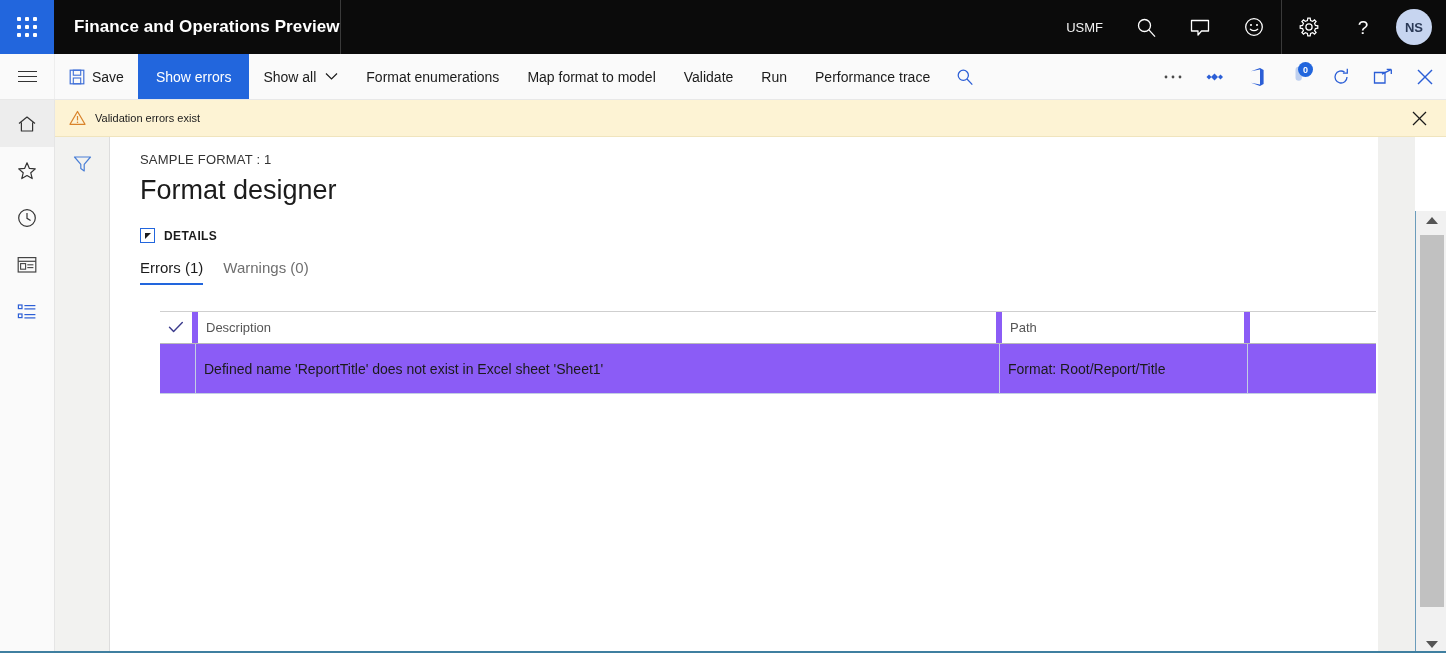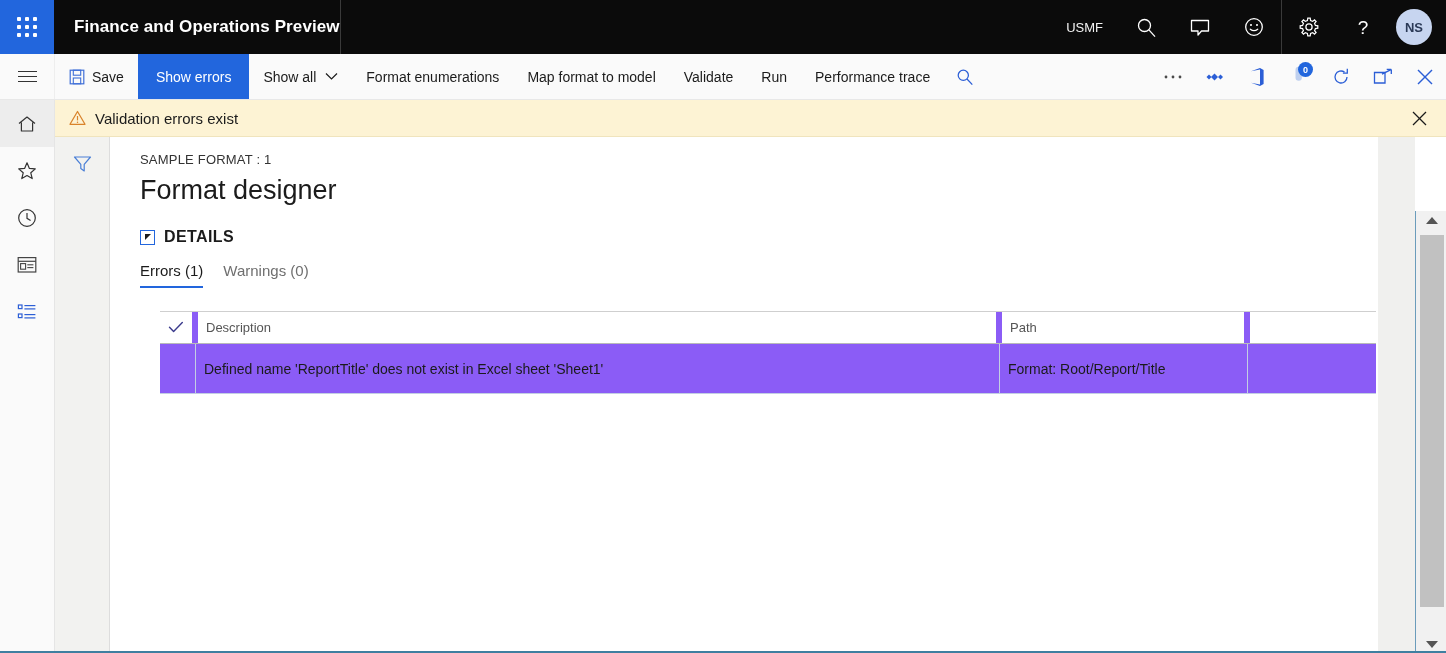--- a/index.html
+++ b/index.html
@@ -89,21 +89,21 @@
     cursor: pointer; color: #333;
   }
   .rail-item.active { background: #ededed; }
 
   
   .msgbar {
     position: absolute; left: 55px; top: 100px; width: 1391px; height: 37px;
     background: #fdf3d4; border-bottom: 1px solid #f0e4bd;
     display: flex; align-items: center; padding: 0 10px 0 14px;
   }
-  .msgbar .txt { font-size: 15px; color: #1b1b1b; margin-left: 9px; }
+  .msgbar .txt { font-size: 11px; color: #1b1b1b; margin-left: 9px; }
   .msgbar .close { margin-left: auto; color: #1b1b1b; cursor: pointer; padding: 0 8px; display:flex; align-items:center;}
 
   
   .filterstrip {
     position: absolute; left: 55px; top: 137px; width: 55px; height: 516px;
     background: #f2f2f0; border-right: 1px solid #dddddd;
     display: flex; flex-direction: column; align-items: center; padding-top: 14px;
   }
   .filterstrip .fbtn { cursor: pointer; width: 30px; height: 26px; display:flex; align-items:center; justify-content:center; }
 
@@ -121,21 +121,21 @@
     width: 15px; height: 15px; border: 1px solid #2266dd; background: #ffffff;
     display: flex; align-items: center; justify-content: center; cursor: pointer;
   }
   .expander .tri {
     width: 0; height: 0;
     border-left: 6px solid #1b1b1b;
     border-bottom: 6px solid transparent;
     border-top: 0 solid transparent;
     transform: none;
   }
-  .section-label { font-size: 16px; font-weight: bold; color: #1b1b1b; letter-spacing: .4px; }
+  .section-label { font-size: 12px; font-weight: bold; color: #1b1b1b; letter-spacing: .4px; }
 
   
   .tabs { display: flex; align-items: flex-end; gap: 20px; margin: 16px 0 0 30px; }
   .tab {
     font-size: 15px; color: #6f6f6f; padding-bottom: 7px; cursor: pointer;
     border-bottom: 2px solid transparent;
   }
   .tab.active { color: #1b1b1b; border-bottom-color: #2266dd; }
   .grid {
     position: absolute; left: 50px; top: 174px; width: 1216px;

